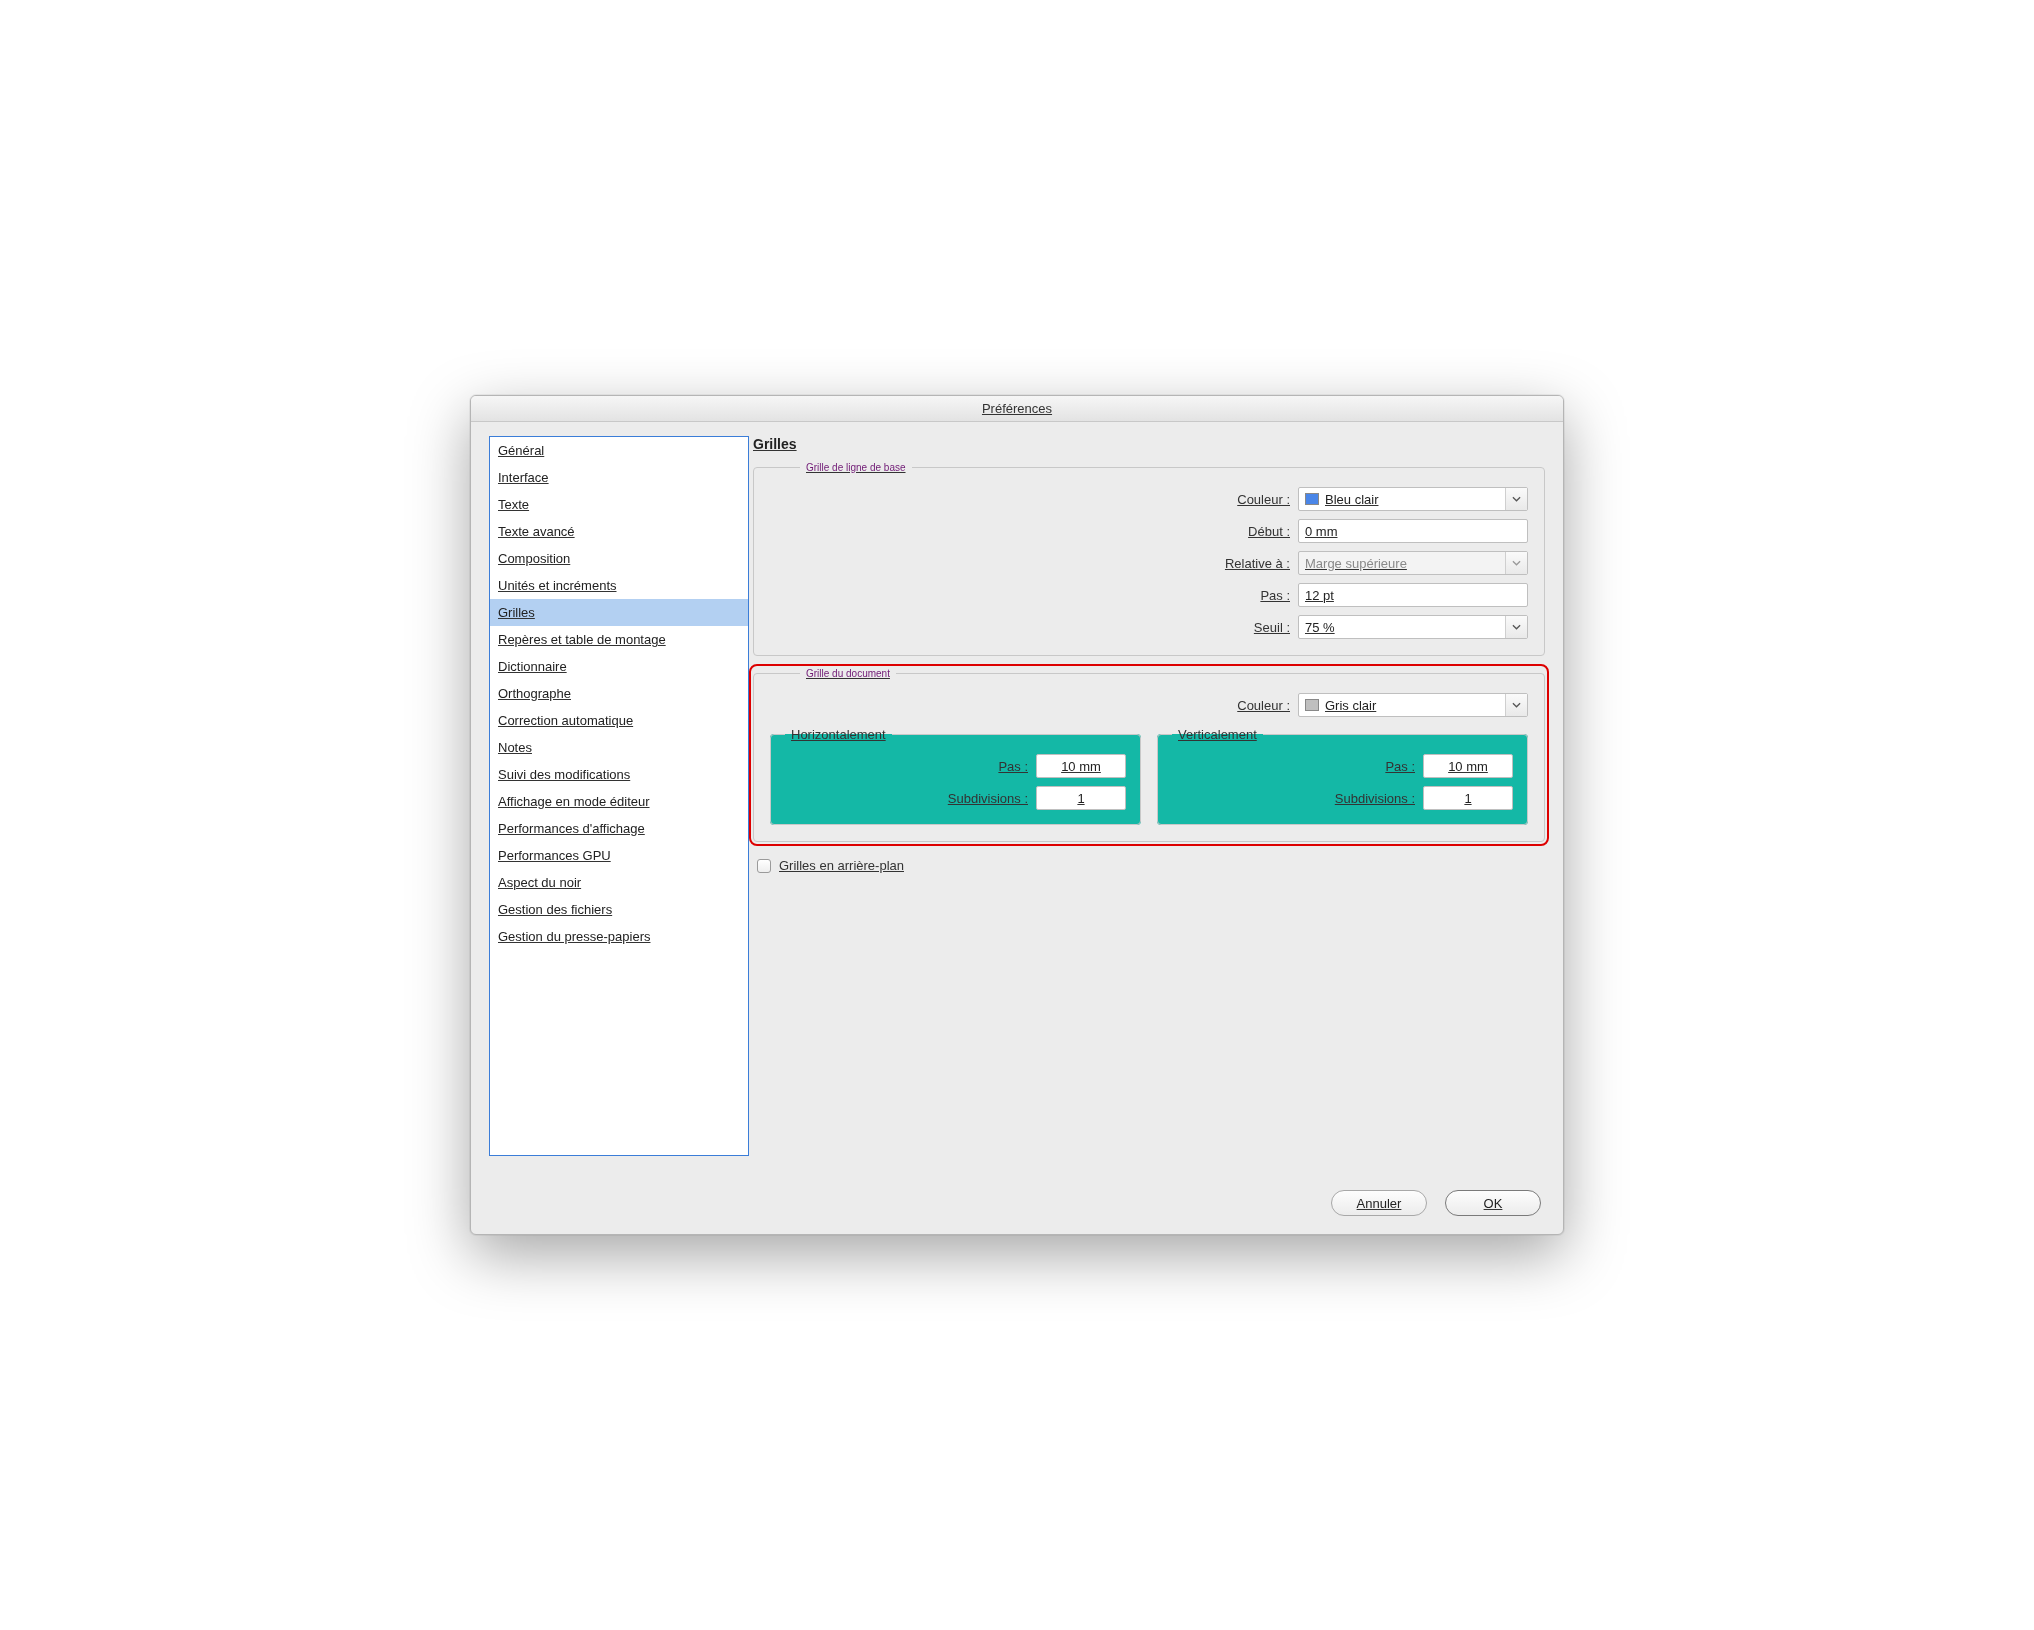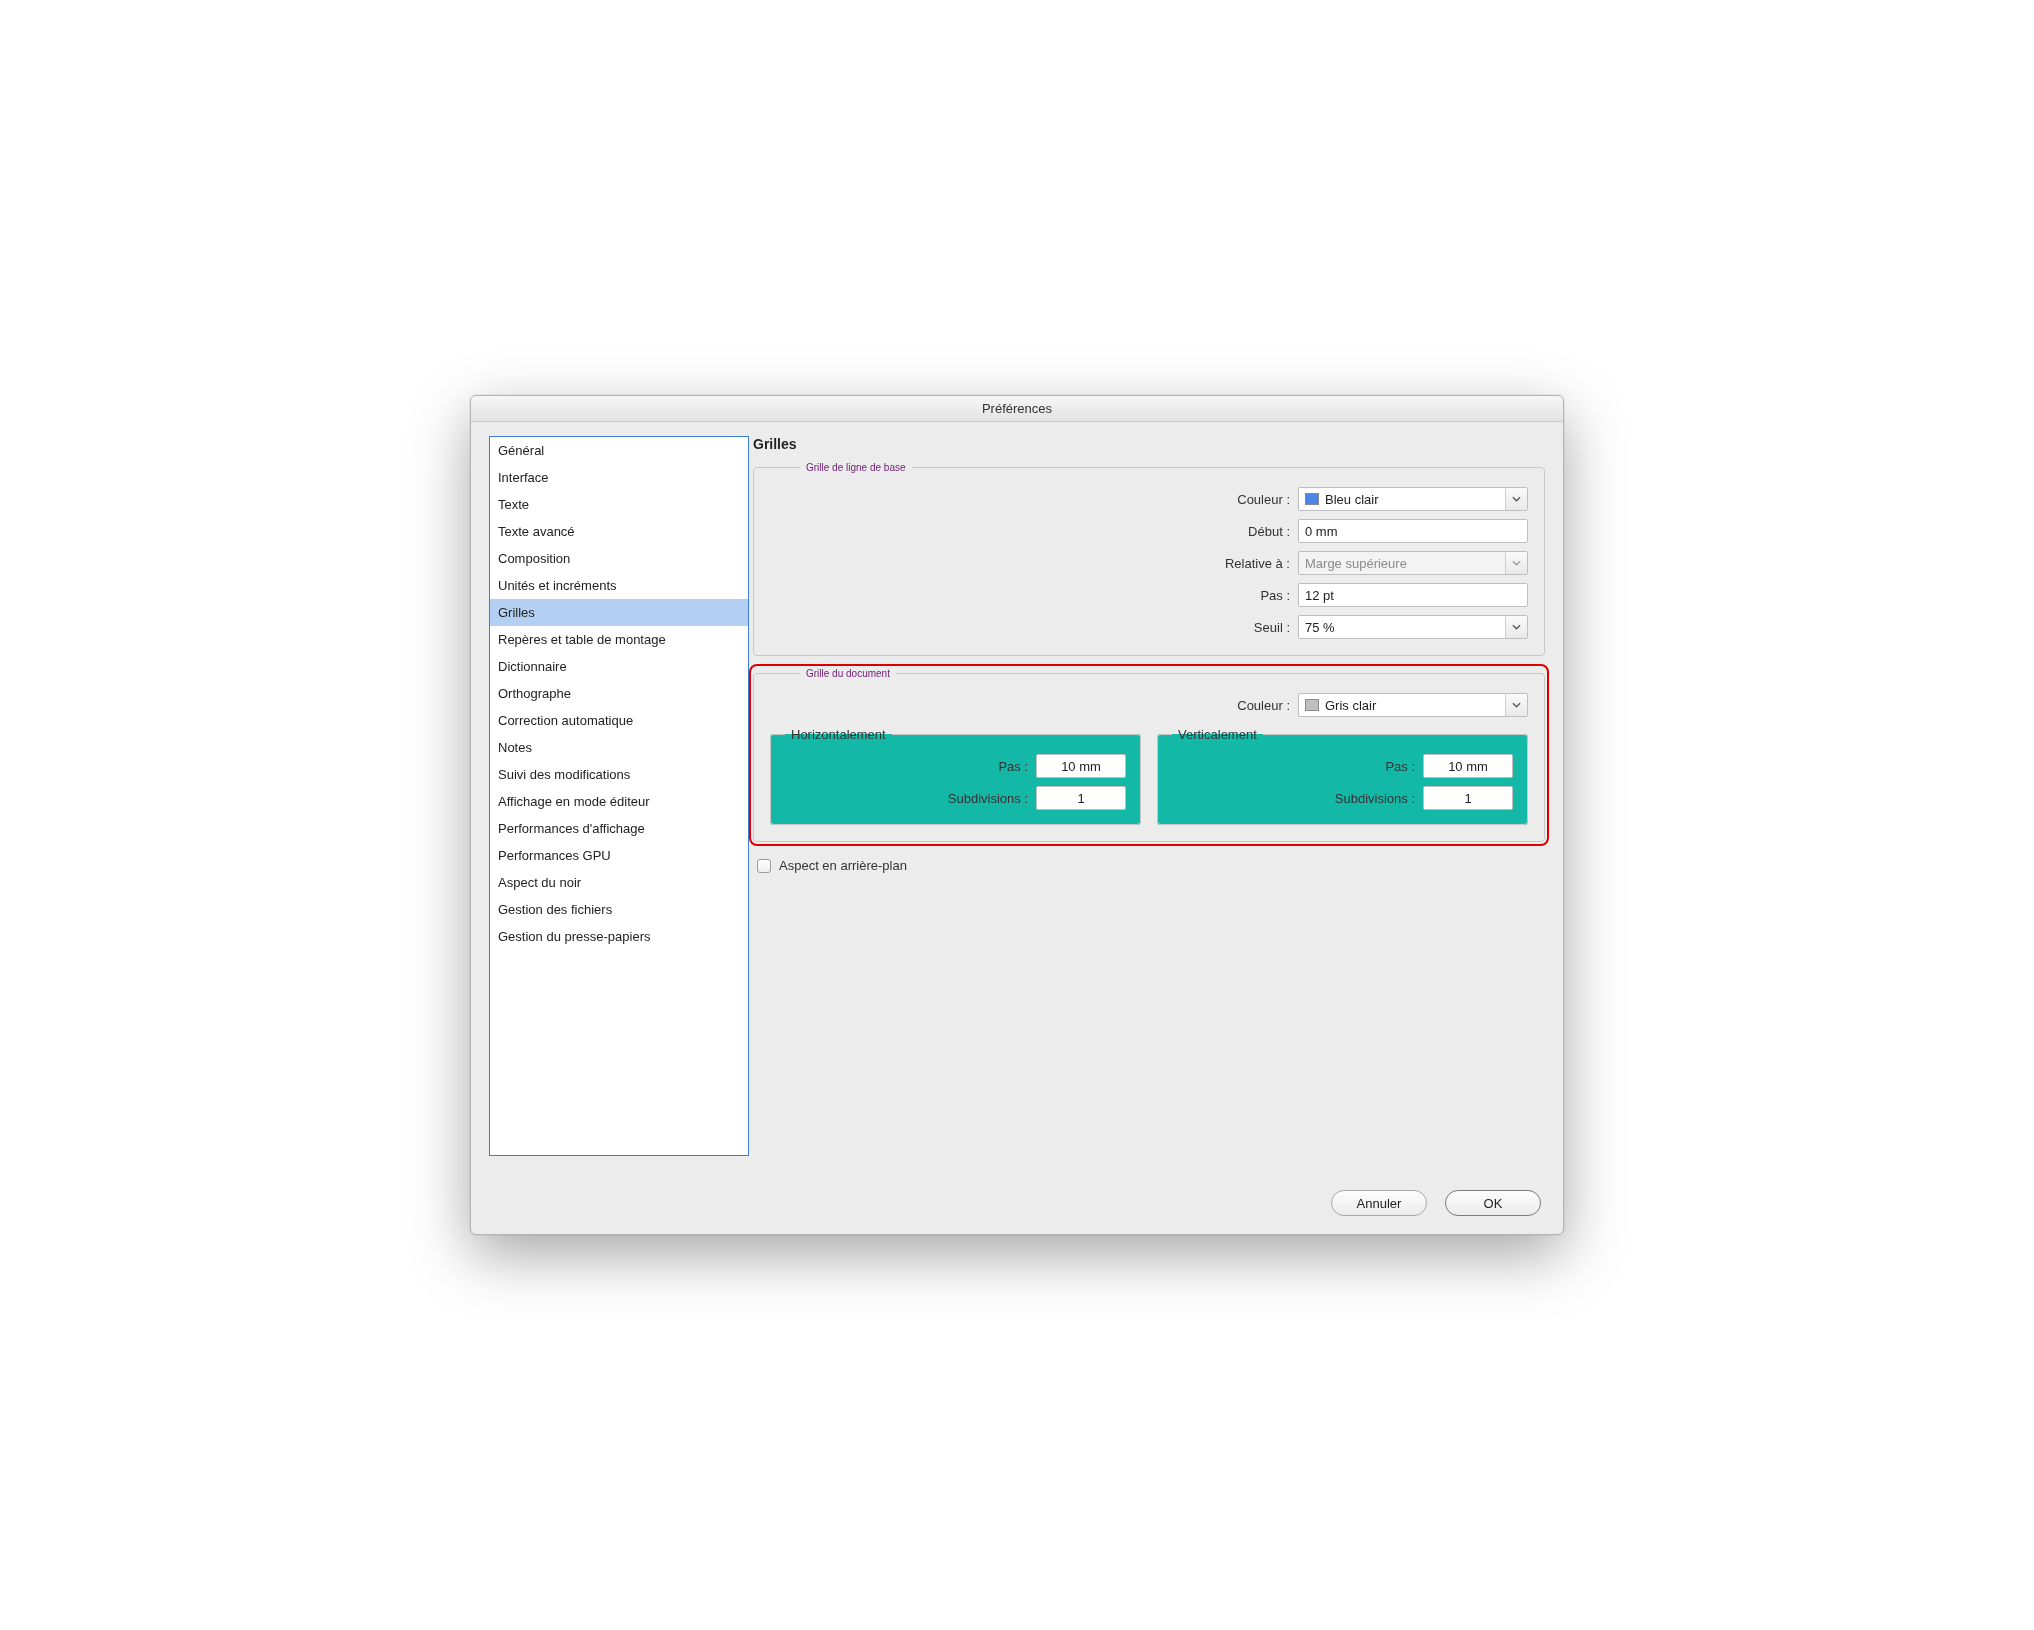--- a/index.html
+++ b/index.html
@@ -13,20 +13,21 @@
       min-height: 100vh;
       color: #333;
     }
     .window {
       width: 1094px;
       background: #ececec;
       border: 1px solid #b5b5b5;
       border-radius: 6px;
       box-shadow: 0 20px 60px rgba(0,0,0,0.35), 0 0 0 1px rgba(0,0,0,0.05);
       overflow: hidden;
+      text-decoration: underline;
     }
     .titlebar {
       height: 26px;
       background: linear-gradient(#f6f6f6,#e3e3e3);
       border-bottom: 1px solid #c8c8c8;
       display: flex;
       align-items: center;
       justify-content: center;
       font-size: 13px;
       color: #333;
@@ -324,21 +325,21 @@
               <div class="field">
                   <span>1</span>
                 </div>
             </div>
           </fieldset>
         </div>
       </fieldset>
 
       <div class="checkbox-row">
         <div class="checkbox"></div>
-        <span>Aspect en arrière-plan</span>
+        <span>Grilles en arrière-plan</span>
       </div>
     </div>
   </div>
 
   <div class="buttons">
     <div class="btn">Annuler</div>
     <div class="btn default">OK</div>
   </div>
 </div>
 

